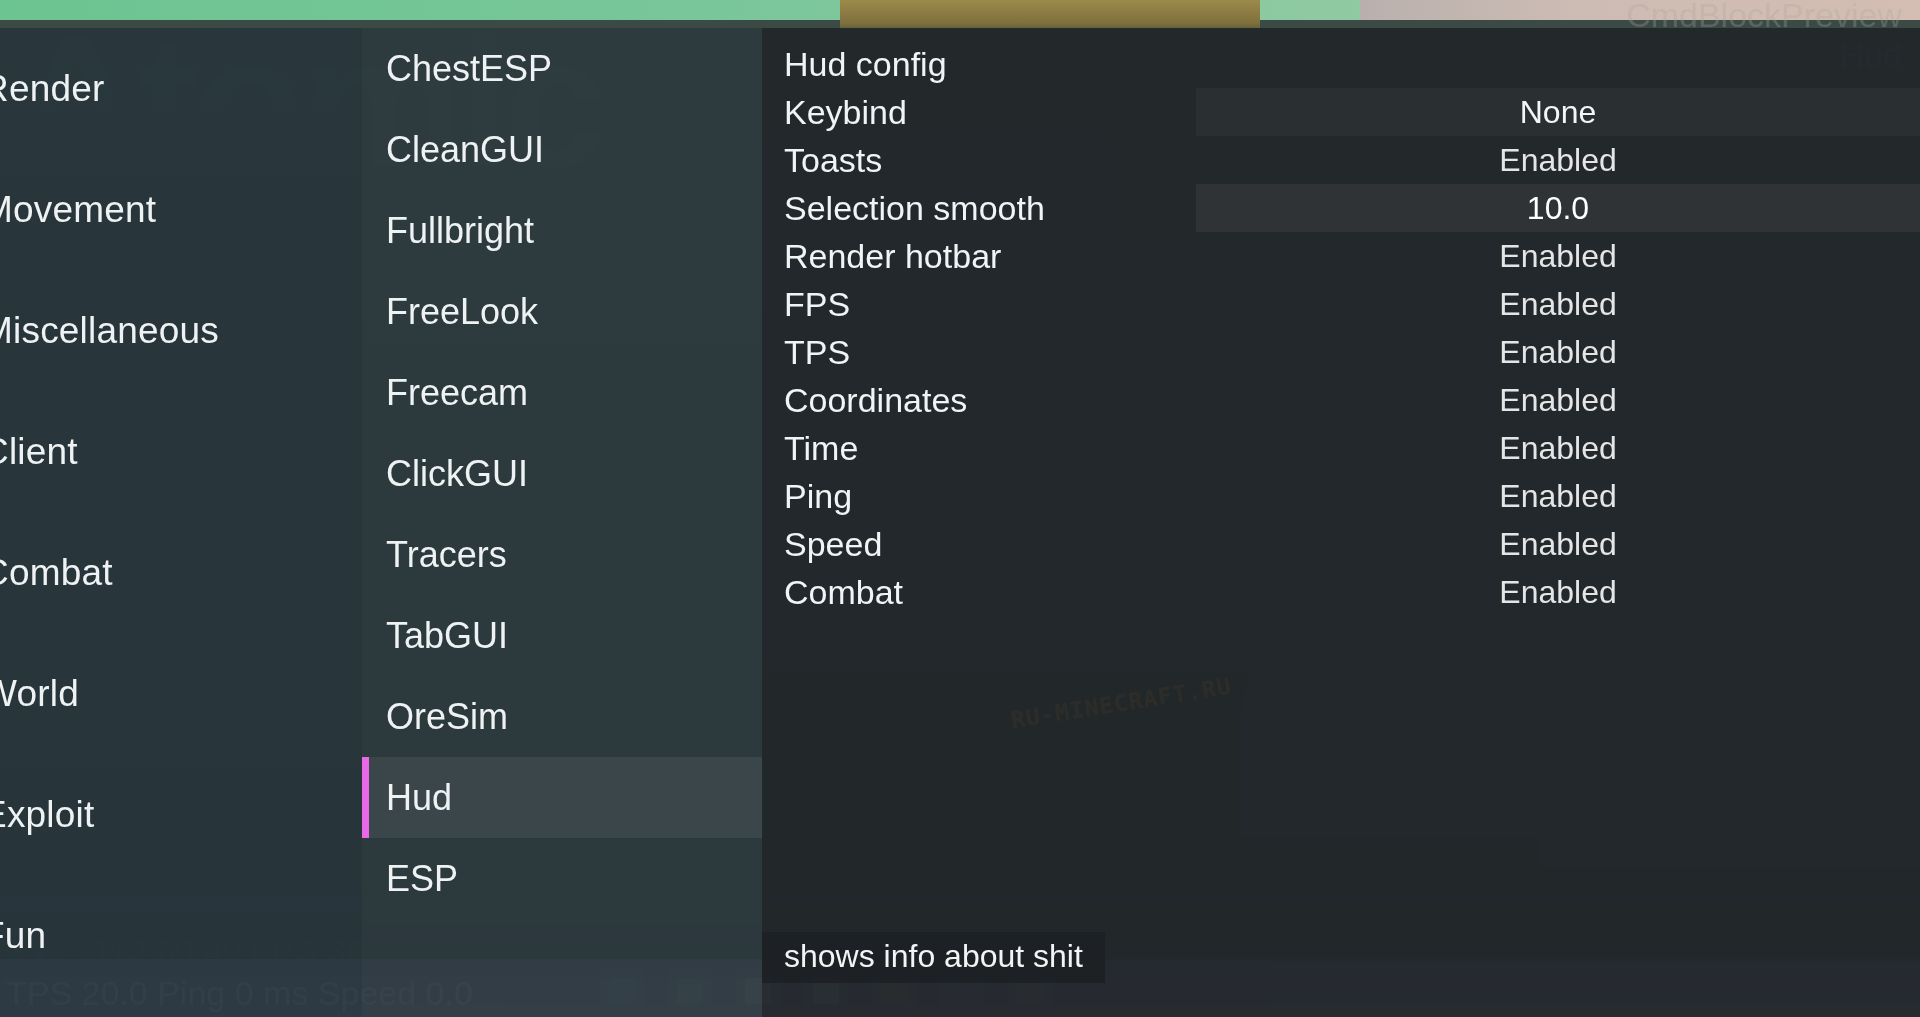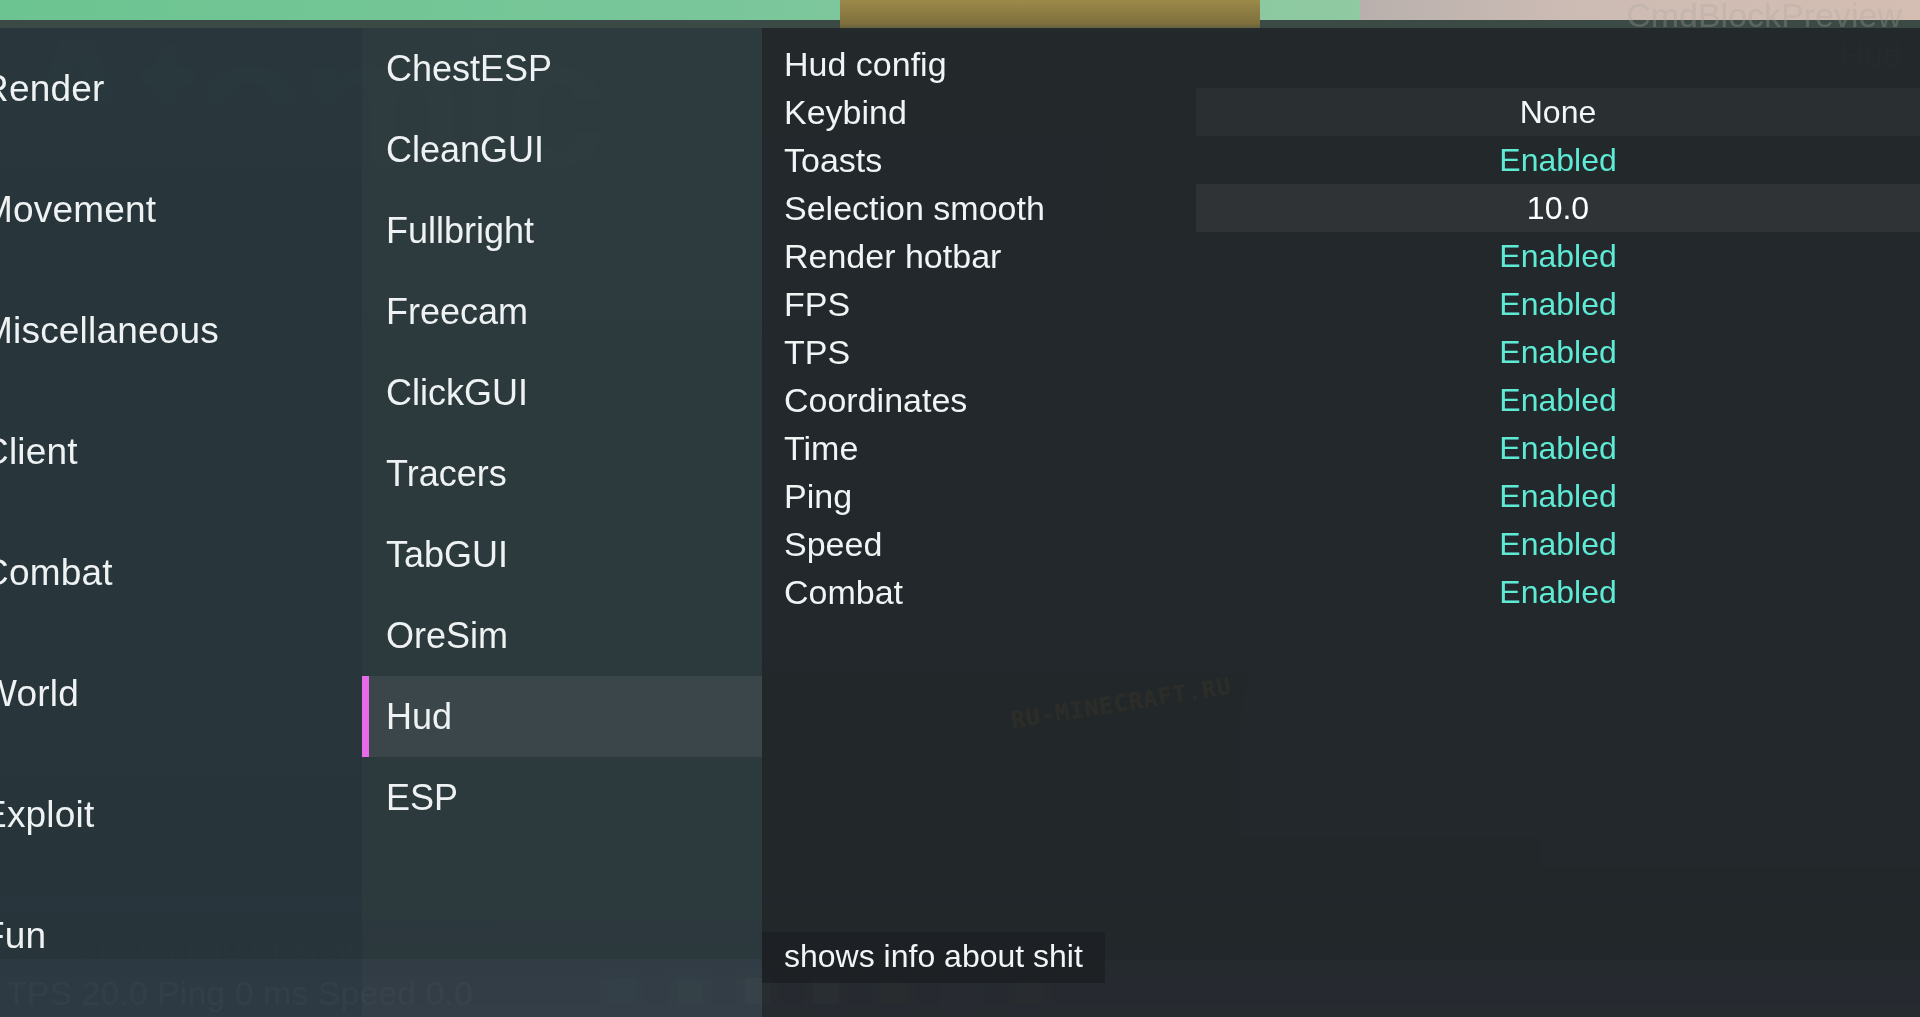--- a/index.html
+++ b/index.html
@@ -128,21 +128,21 @@
   }
   #settings-rows { position:absolute; left:0; top:0; right:0;margin-top:12px; }
   .set-row { height:48px; position:relative; }
   .set-label {
     position:absolute; left:22px; top:50%; transform:translateY(-50%);
     color:#f1f4f5; font-size:34px; white-space:nowrap;
   }
   .set-value {
     position:absolute; left:434px; right:0; top:0; height:48px;
     display:flex; align-items:center; justify-content:center;
-    font-size:32px; color:#5eead4;
+    font-size:32px; color:#e5e5e5;
   }
   .set-value.boxed { background:rgba(255,255,255,.035); color:#f3f6f7; }
   .set-value.hovered { background:rgba(255,255,255,.055); color:#ffffff; }
 
   #value-panel-bg {
     position:absolute; left:1109px; top:90px; right:0; height:408px;
     background:rgba(255,255,255,.018); z-index:2; pointer-events:none;
   }
 
   
@@ -239,20 +239,23 @@
       <div class="mod-item">
         <span>ChestESP</span>
       </div>
       <div class="mod-item">
         <span>CleanGUI</span>
       </div>
       <div class="mod-item">
         <span>Fullbright</span>
       </div>
       <div class="mod-item">
+        <span>FreeLook</span>
+      </div>
+      <div class="mod-item">
         <span>Freecam</span>
       </div>
       <div class="mod-item">
         <span>ClickGUI</span>
       </div>
       <div class="mod-item">
         <span>Tracers</span>
       </div>
       <div class="mod-item">
         <span>TabGUI</span>

